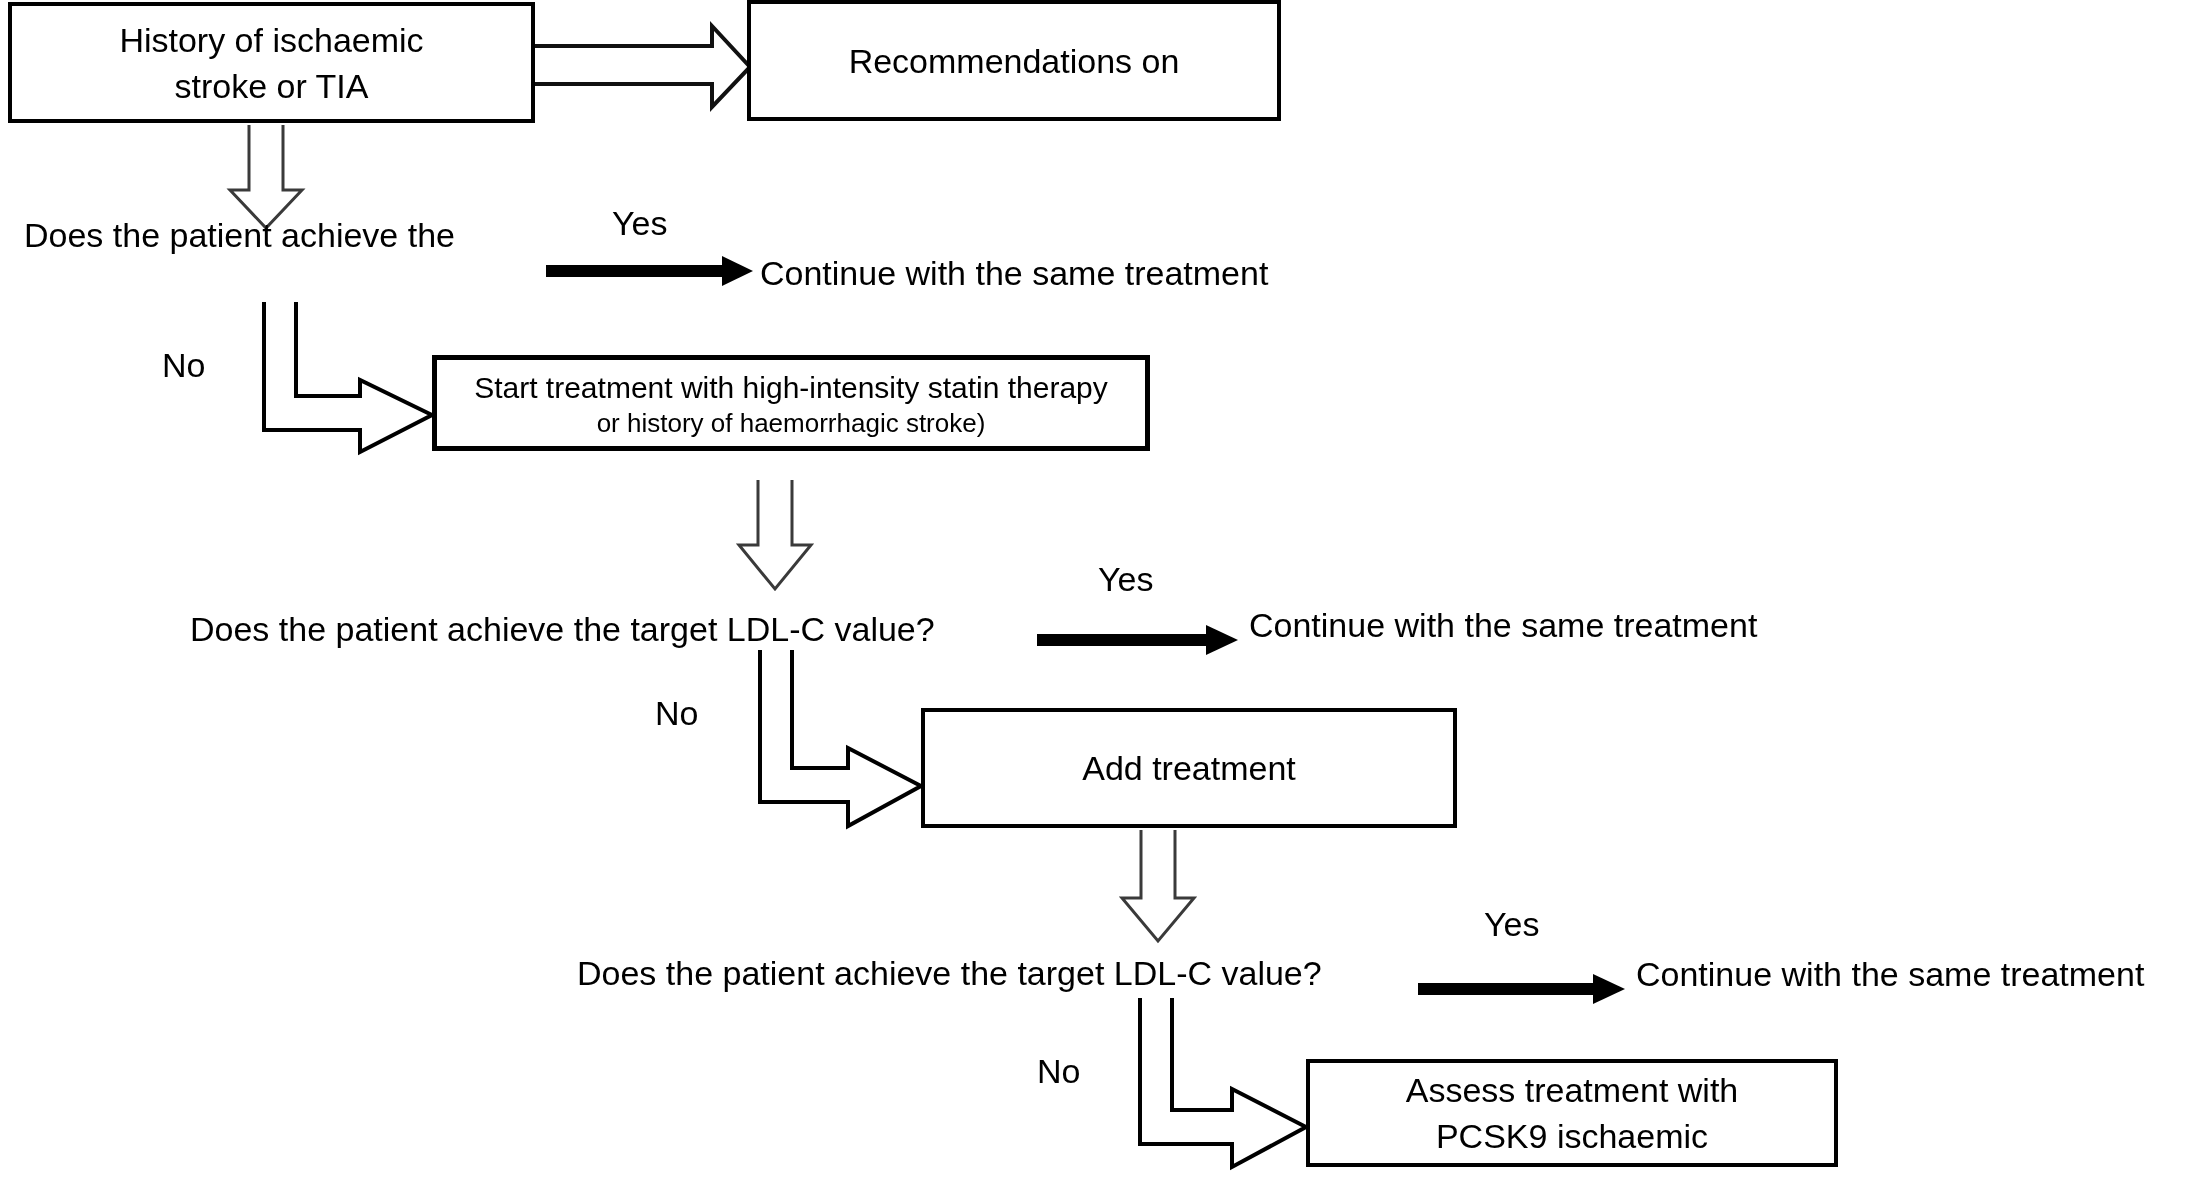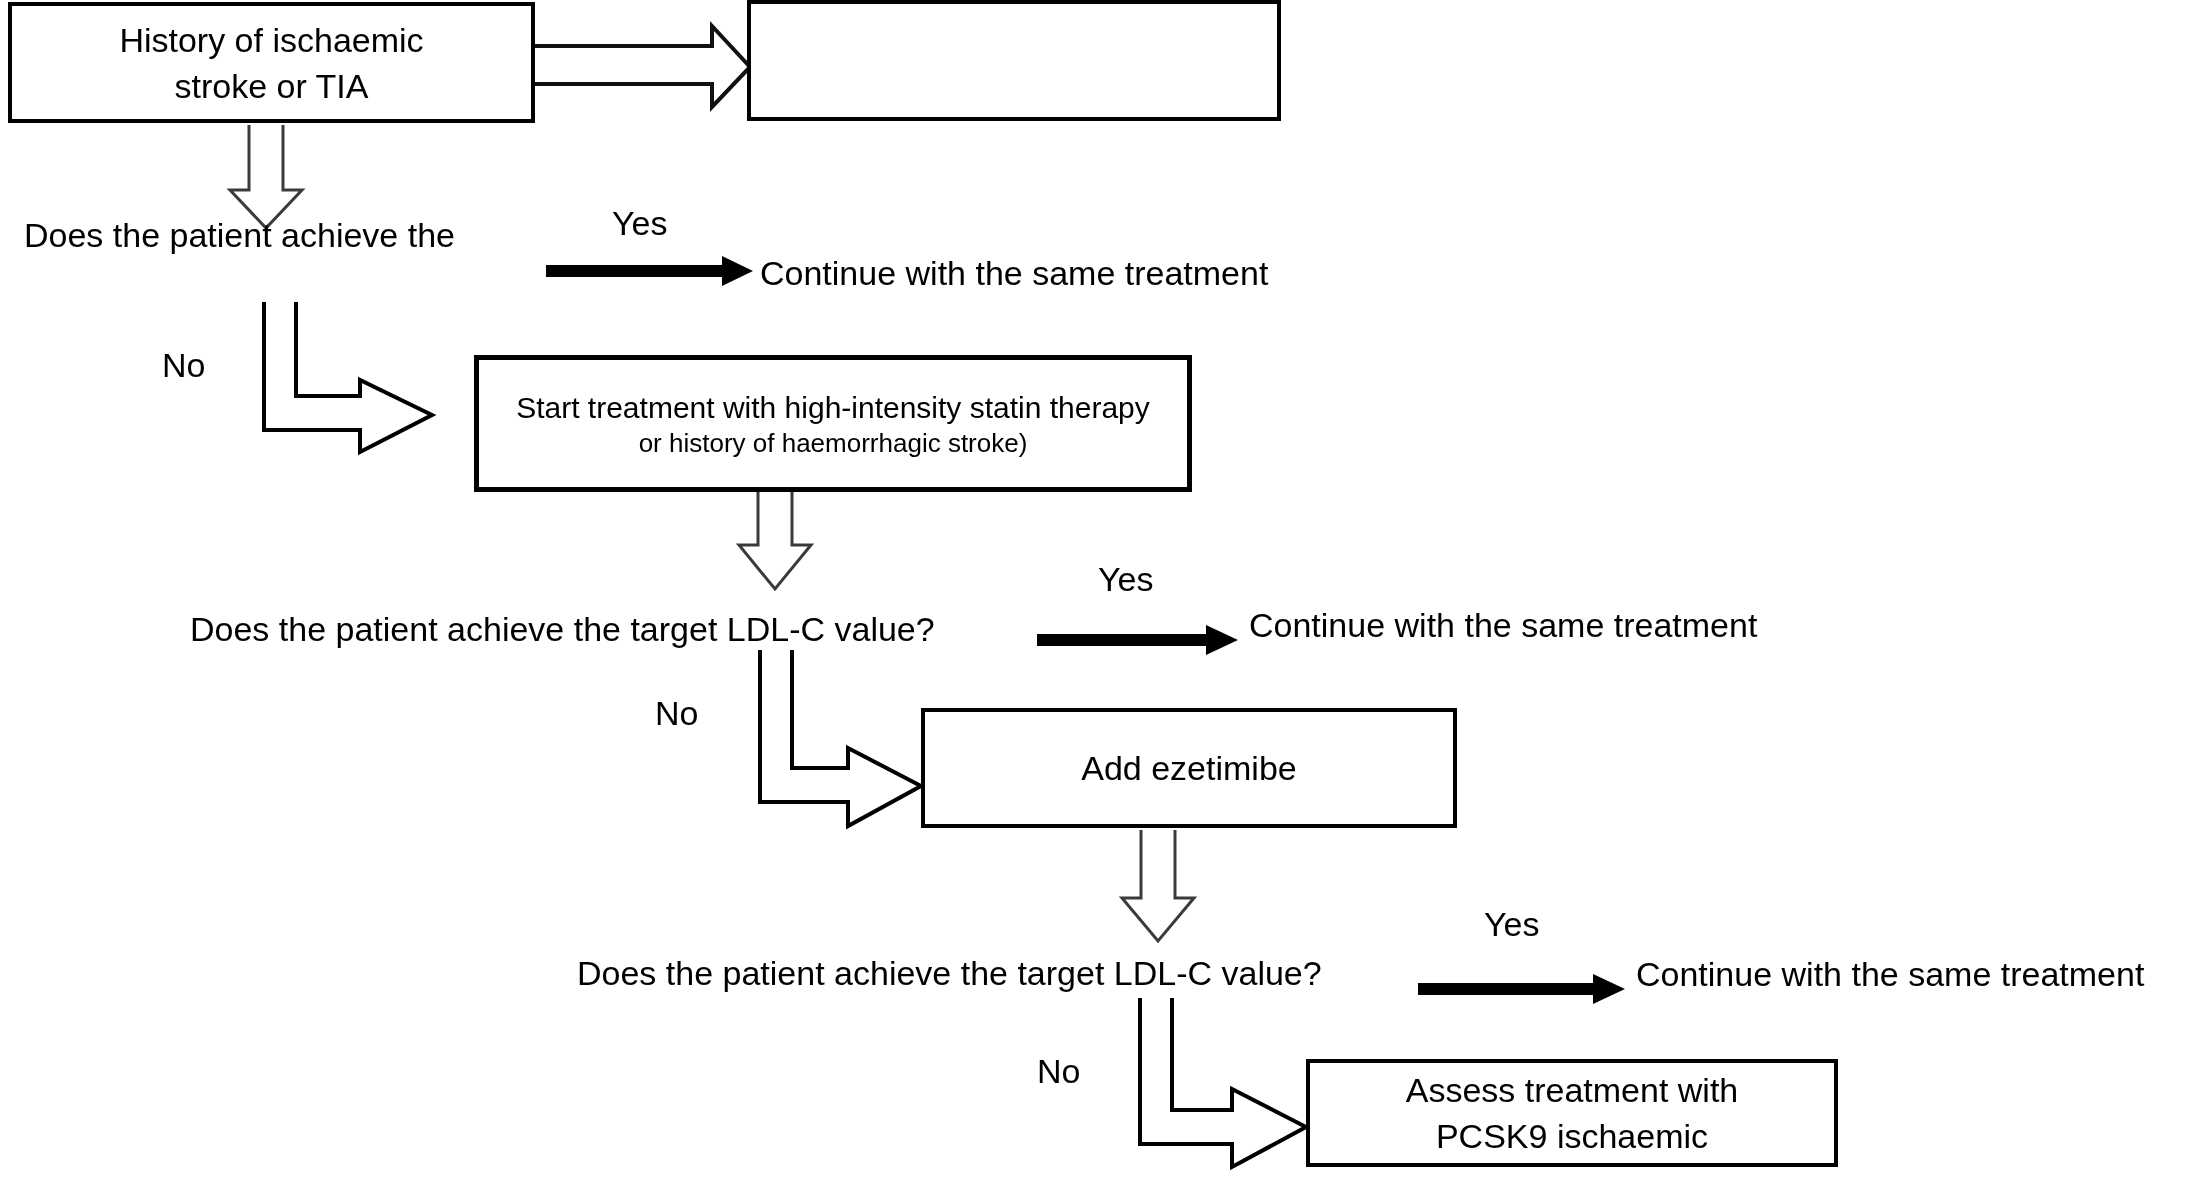--- a/index.html
+++ b/index.html
@@ -29,21 +29,21 @@
     display:flex;
     flex-direction:column;
     align-items:center;
     justify-content:center;
     text-align:center;
     font-size:34px;
     line-height:46px;
   }
   .box-history{left:8px;top:2px;width:527px;height:121px;}
   .box-lifestyle{left:747px;top:0px;width:534px;height:121px;}
-  .box-statin{left:432px;top:355px;width:718px;height:137px;border-width:5px;margin-left:42px;}
+  .box-statin{left:432px;top:355px;width:718px;height:96px;border-width:5px;}
   .box-ezetimibe{left:921px;top:708px;width:536px;height:120px;}
   .box-pcsk9{left:1306px;top:1059px;width:532px;height:108px;}
   .statin-main{font-size:30px;line-height:40px;white-space:nowrap;}
   .statin-sub{font-size:26px;line-height:31px;white-space:nowrap;}
   .txt{
     position:absolute;
     font-size:34px;
     line-height:46px;
     white-space:nowrap;
   }
@@ -96,29 +96,30 @@
 
     <path d="M 1172 998 L 1172 1110 L 1232 1110 L 1232 1089 L 1306 1127 L 1232 1167 L 1232 1144 L 1140 1144 L 1140 998" fill="#ffffff" stroke="#000000" stroke-width="4"></path>
   </svg>
 
   <div class="box box-history">
     <div>History of ischaemic</div>
     <div>stroke or TIA</div>
   </div>
 
   <div class="box box-lifestyle">
+    <div>Recommendations on</div>
   </div>
 
   <div class="box box-statin">
     <div class="statin-main">Start treatment with high-intensity statin therapy</div>
     <div class="statin-sub">or history of haemorrhagic stroke)</div>
   </div>
 
   <div class="box box-ezetimibe">
-    <div>Add ezetimibe</div>
+    <div>Add treatment</div>
   </div>
 
   <div class="box box-pcsk9">
     <div>Assess treatment with</div>
     <div>PCSK9 ischaemic</div>
   </div>
 
   <div class="txt q1">
     <div>Does the patient achieve the</div>
   </div>

